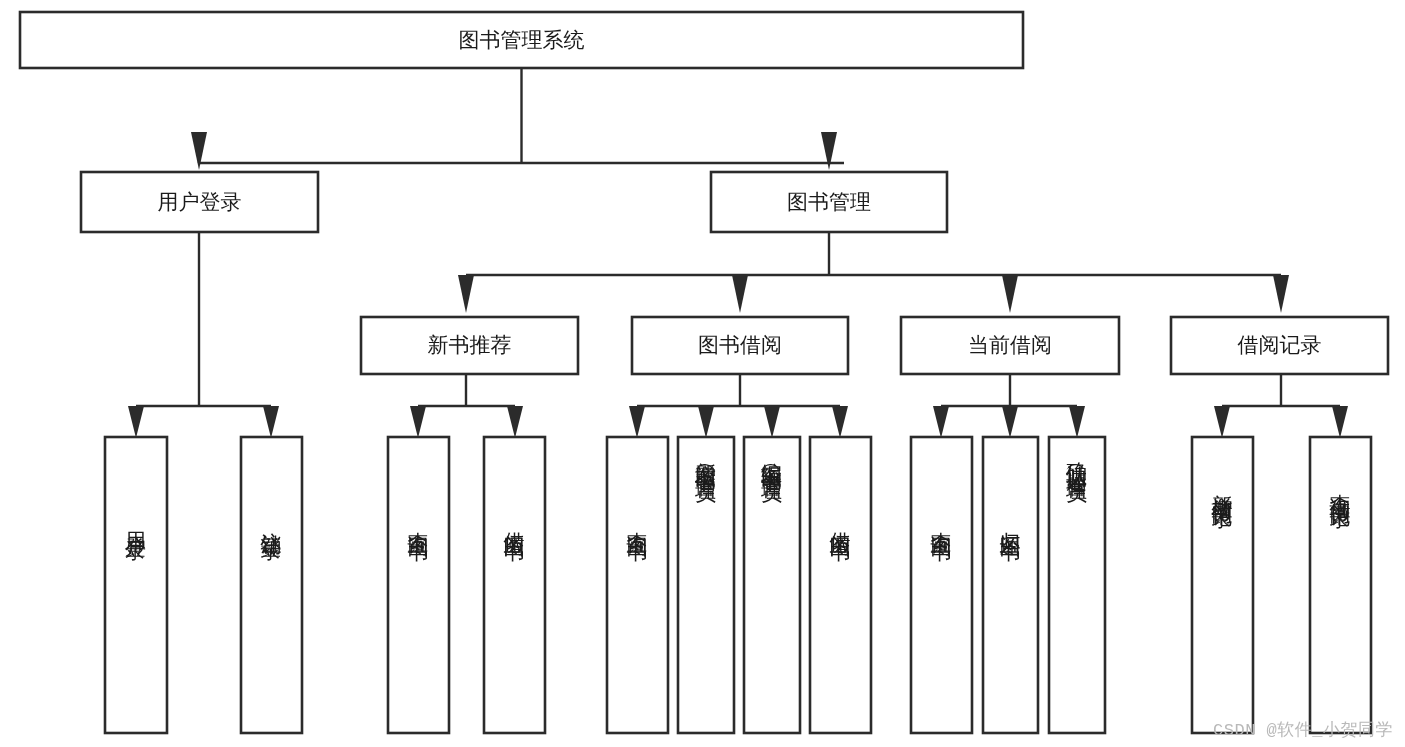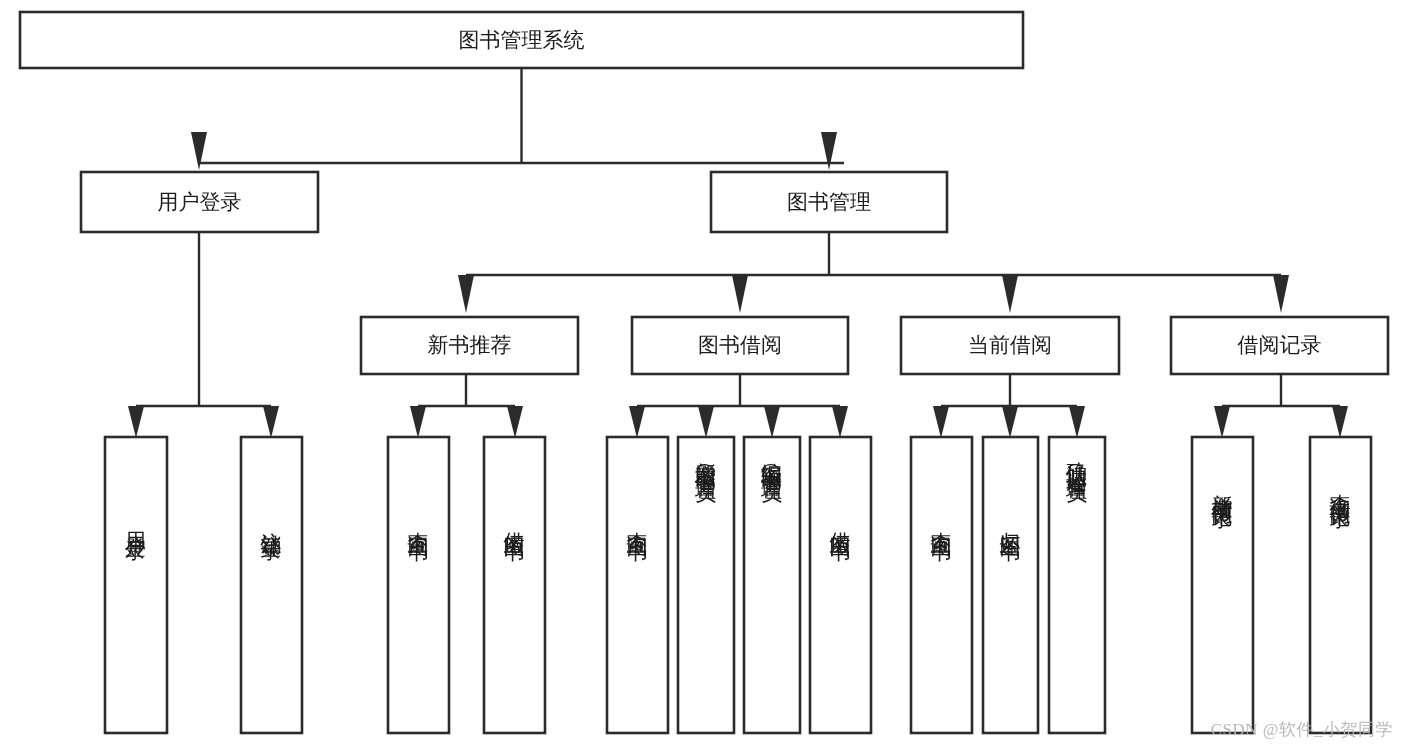--- a/index.html
+++ b/index.html
@@ -62,21 +62,21 @@
     font-size: 21px;
     line-height: 1.0;
     color: #1b1b1b;
     letter-spacing: 3px;
     white-space: nowrap;
   }
   .watermark {
     position: absolute;
     right: 12px;
     bottom: 6px;
-    font-family: Liberation Serif, serif;
+    font-family: Liberation Mono, monospace;
     font-size: 17px;
     color: #b9b9b9;
     letter-spacing: 0.5px;
     user-select: none;
   }
 </style>
 </head>
 <body>
 
 <div id="diagram-root">

